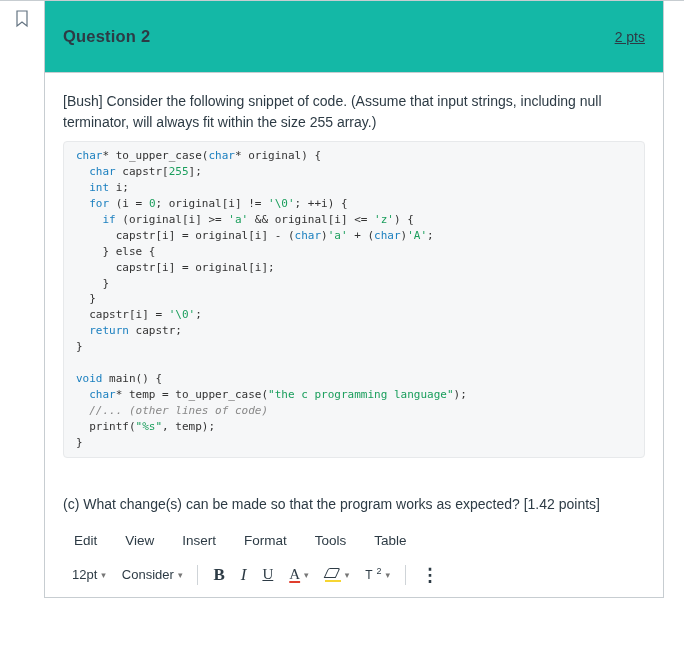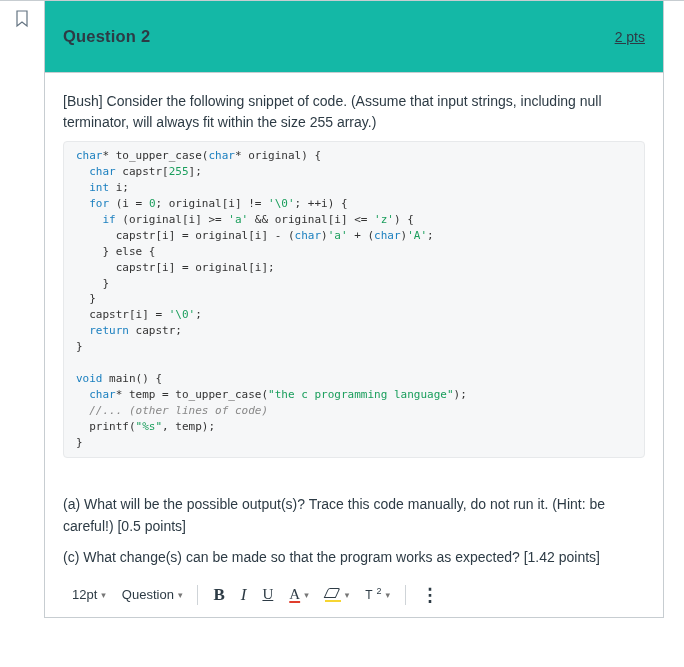--- a/index.html
+++ b/index.html
@@ -152,31 +152,38 @@
   <span>capstr[i] = </span><span class="ch">'\0'</span><span>;</span>
   <span class="kw">return</span><span> capstr;</span>
 <span>}</span>
 
 <span class="ty">void</span><span> main() {</span>
   <span class="ty">char</span><span>* temp = to_upper_case(</span><span class="str">"the c programming language"</span><span>);</span>
   <span class="cm">//... (other lines of code)</span>
   <span>printf(</span><span class="str">"%s"</span><span>, temp);</span>
 <span>}</span></div>
 
-      <div class="sub">(a) What will be the possible output(s)? Trace this code manually, do not run it. (Hint: be careful!) [0.5 points]</div>
       <div class="sub">(c) What change(s) can be made so that the program works as expected? [1.42 points]</div>
 
       <div class="editor">
+        <div class="menu">
+          <span class="tb-item">Edit</span>
+          <span class="tb-item">View</span>
+          <span class="tb-item">Insert</span>
+          <span class="tb-item">Format</span>
+          <span class="tb-item">Tools</span>
+          <span class="tb-item">Table</span>
+        </div>
         <div class="toolbar">
           <span class="tb-item">
             <span>12pt</span>
             <span class="chev">▾</span>
           </span>
           <span class="tb-item">
-            <span>Question</span>
+            <span>Consider</span>
             <span class="chev">▾</span>
           </span>
           <span class="sep"></span>
           <span class="tb-item bold-b">B</span>
           <span class="tb-item ital-i">I</span>
           <span class="tb-item und-u">U</span>
           <span class="tb-item">
             <span class="color-A">A</span>
             <span class="chev">▾</span>
           </span>

